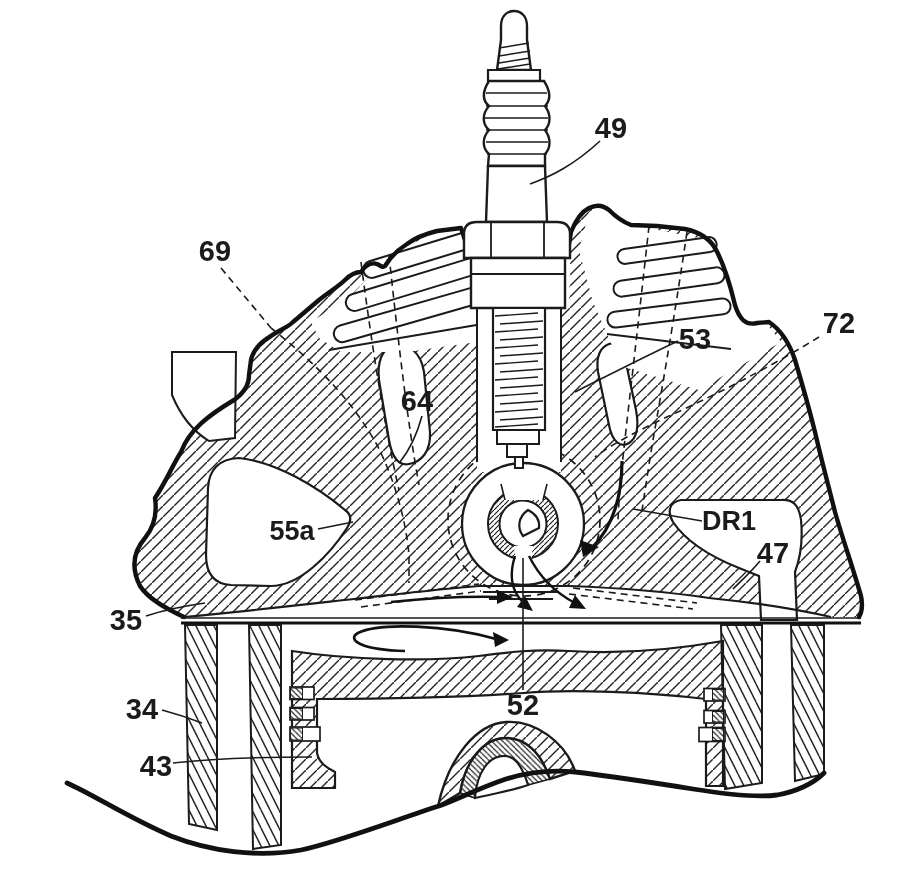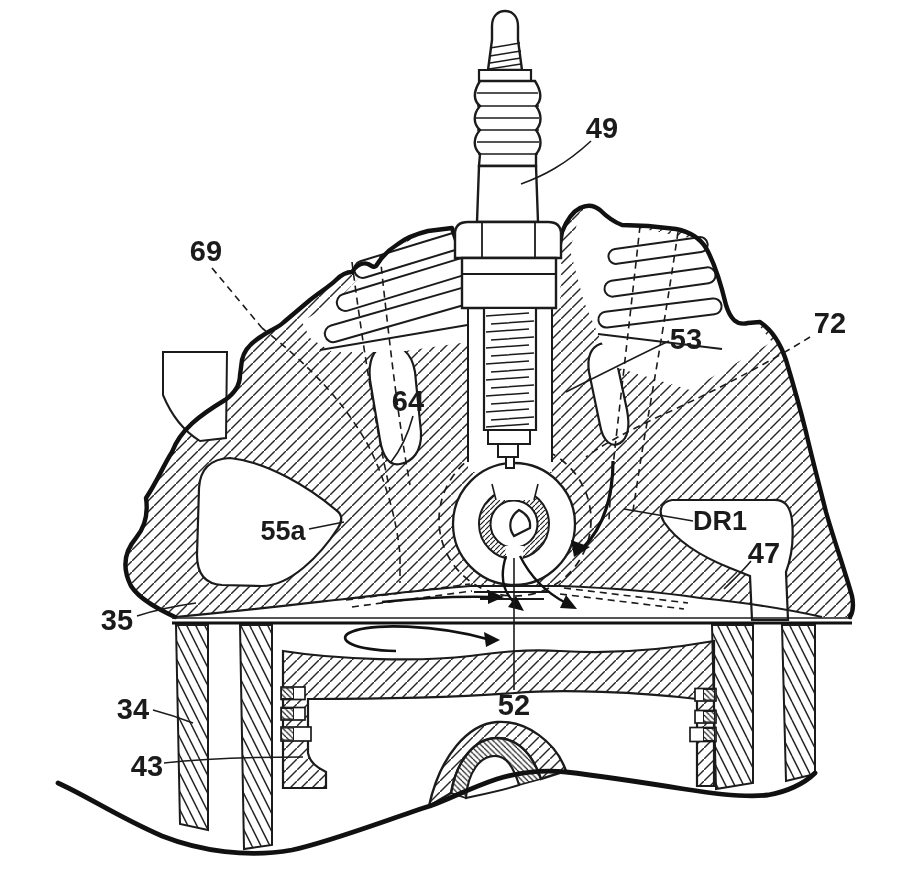--- a/index.html
+++ b/index.html
@@ -1,16 +1,16 @@
 <!DOCTYPE html>
 <html><head>
 <meta charset="utf-8">
 <style>
   html,body{margin:0;padding:0;background:#fff;}
-  .stage{position:relative;width:860px;height:878px;background:#fff;overflow:hidden;}
+  .stage{position:relative;width:860px;height:878px;background:#fff;overflow:hidden;padding-left:9px;}
   svg{display:block;}
   text{font-family:"Liberation Sans","DejaVu Sans",sans-serif;font-weight:600;fill:#1b1b1b;}
   .num{font-size:29px;}
   .numsm{font-size:27px;}
 </style>
 </head>
 <body>
 
 <div class="stage">
 <svg width="900" height="878" viewBox="0 0 900 878">

